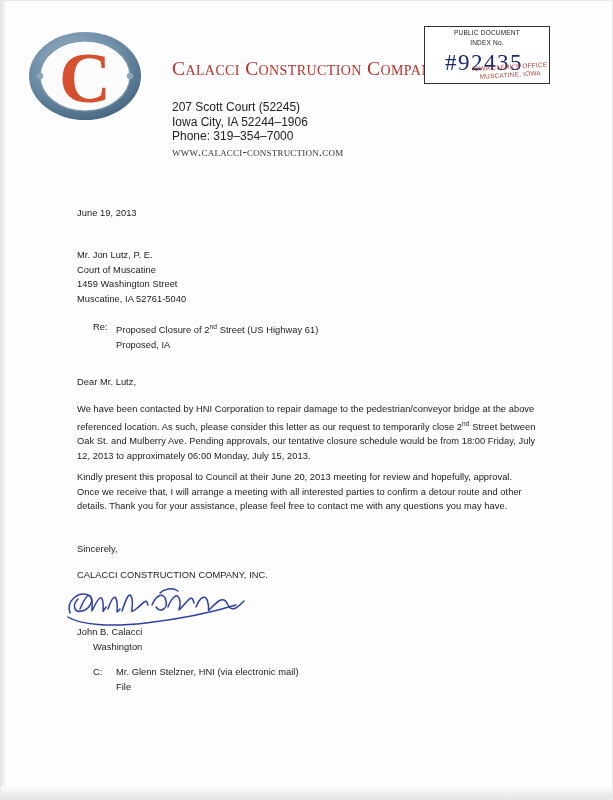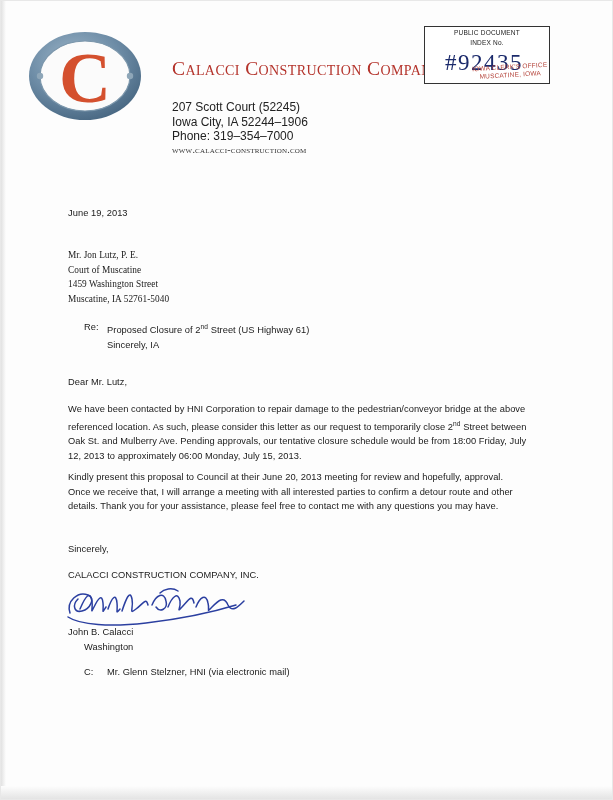--- a/index.html
+++ b/index.html
@@ -76,21 +76,21 @@
     font-family: "Liberation Serif", serif;
     font-size: 11.5px;
     color: #222;
     line-height: 14.5px;
   }
   .addr-web {
     position: absolute;
     left: 172px;
     top: 144px;
     font-family: "Liberation Serif", serif;
-    font-size: 10px;
+    font-size: 13px;
     font-variant: small-caps;
     letter-spacing: 0.2px;
     color: #333;
   }
 
   
   .stamp {
     position: absolute;
     left: 424px;
     top: 26px;
@@ -129,23 +129,24 @@
     letter-spacing: 0.2px;
   }
 
   
   .doc-text {
     position: absolute;
     font-size: 9.3px;
     line-height: 14.6px;
     color: #1a1a1a;
     letter-spacing: 0.05px;
+    margin-left: 9px;
   }
   .date { left: 68px; top: 206px; }
-  .recipient { left: 68px; top: 248px; font-family: Liberation Serif, serif; }
+  .recipient { left: 68px; top: 248px; }
   .recipient div { white-space: nowrap; }
 
   .re-label { left: 84px; top: 320px; }
   .re-body { left: 107px; top: 320px; }
   .re-body div { white-space: nowrap; }
 
   .salutation { left: 68px; top: 375px; }
 
   .para1 { left: 68px; top: 402px; width: 468px; text-align: left; }
   .para2 { left: 68px; top: 470px; width: 460px; }
@@ -219,21 +220,21 @@
   <div class="doc-text recipient">
     <div>Mr. Jon Lutz, P. E.</div>
     <div>Court of Muscatine</div>
     <div>1459 Washington Street</div>
     <div>Muscatine, IA 52761-5040</div>
   </div>
 
   <div class="doc-text re-label">Re:</div>
   <div class="doc-text re-body">
     <div><span>Proposed Closure of 2</span><sup>nd</sup><span> Street (US Highway 61)</span></div>
-    <div>Sincerely, IA</div>
+    <div>Proposed, IA</div>
   </div>
 
   <div class="doc-text salutation">Dear Mr. Lutz,</div>
 
   <div class="doc-text para1"><span>We have been contacted by HNI Corporation to repair damage to the pedestrian/conveyor bridge at the above referenced location. As such, please consider this letter as our request to temporarily close 2</span><sup>nd</sup><span> Street between Oak St. and Mulberry Ave. Pending approvals, our tentative closure schedule would be from 18:00 Friday, July 12, 2013 to approximately 06:00 Monday, July 15, 2013.</span></div>
 
   <div class="doc-text para2">Kindly present this proposal to Council at their June 20, 2013 meeting for review and hopefully, approval. Once we receive that, I will arrange a meeting with all interested parties to confirm a detour route and other details. Thank you for your assistance, please feel free to contact me with any questions you may have.</div>
 
   <div class="doc-text closing">Sincerely,</div>
   <div class="doc-text company-sign">CALACCI CONSTRUCTION COMPANY, INC.</div>
@@ -255,15 +256,16 @@
   </div>
 
   <div class="doc-text signer">
     <div>John B. Calacci</div>
     <div>Washington</div>
   </div>
 
   <div class="doc-text cc-label">C:</div>
   <div class="doc-text cc-body">
     <div>Mr. Glenn Stelzner, HNI (via electronic mail)</div>
+    <div>File</div>
   </div>
 
 </div>
 
 </body></html>

